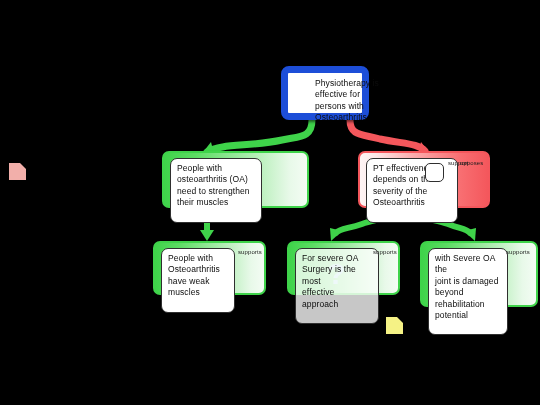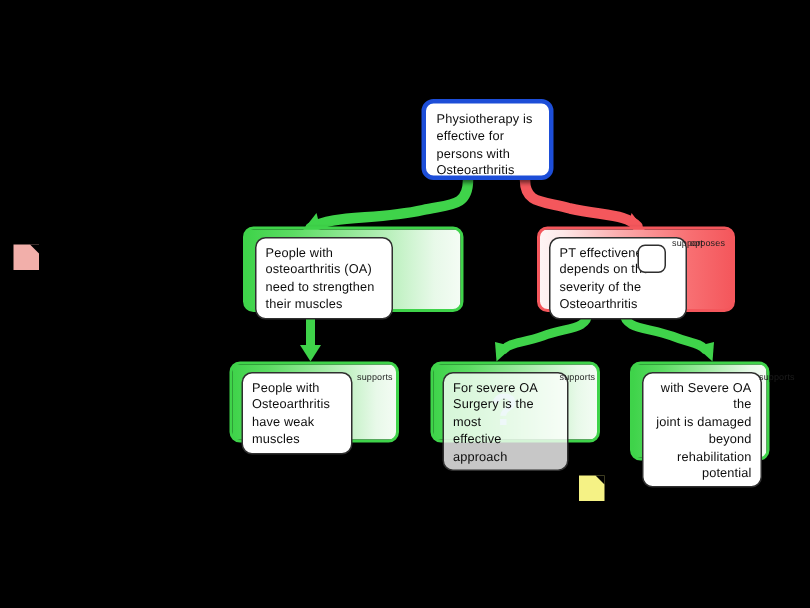--- a/index.html
+++ b/index.html
@@ -27,23 +27,24 @@
   
   .node {
     position: absolute;
     box-sizing: border-box;
     border-radius: 7px;
   }
 
   
   .node.root {
     background: #ffffff;
-    border: 3px solid #1d4ed8;
+    border: 7px solid #1d4ed8;
     border-radius: 8px;
     box-shadow: 1px 2px 3px rgba(0,0,0,0.55);
+    padding-left: 20px;
   }
   .node.root .claim-text {
     position: static;
     border: none;
     background: transparent;
     box-shadow: none;
     padding: 5px 7px 6px 7px;
   }
 
   
@@ -63,21 +64,21 @@
 
   
   .claim-text {
     position: absolute;
     left: 6px;
     top: 5px;
     box-sizing: border-box;
     background: #ffffff;
     border: 1px solid #2f2f2f;
     border-radius: 7px;
-    padding: 4px 6px 3px 6px;
+    padding: 4px 6px 13px 6px;
     color: #0c0c0c;
     font-size: 8.5px;
     line-height: 11.4px;
     letter-spacing: 0.1px;
     white-space: pre-line;
     z-index: 3;
   }
 
   
   .badge-label {
@@ -202,21 +203,21 @@
   </div>
 
   <div class="node reason support" style="left:287px; top:241px; width:113px; height:54px;">
     <div class="question-watermark" style="left:38px; top:16px;">?</div>
     <div class="claim-text" style="width:84px; background:rgba(255,255,255,0.78);">For severe OA
 Surgery is the most
 effective approach</div>
     <div class="badge-label" style="left:84px; top:6px;">supports</div>
   </div>
 
-  <div class="node reason support" style="left:420px; top:241px; width:93px; height:66px;text-align:right;">
+  <div class="node reason support" style="left:420px; top:241px; width:118px; height:66px;">
     <div class="claim-text" style="width:80px;">with Severe OA the
 joint is damaged
 beyond
 rehabilitation
 potential</div>
     <div class="badge-label" style="left:84px; top:6px;">supports</div>
   </div>
 
   <div class="sticky pink" style="left:9px; top:163px;">
     <div class="body"></div>

